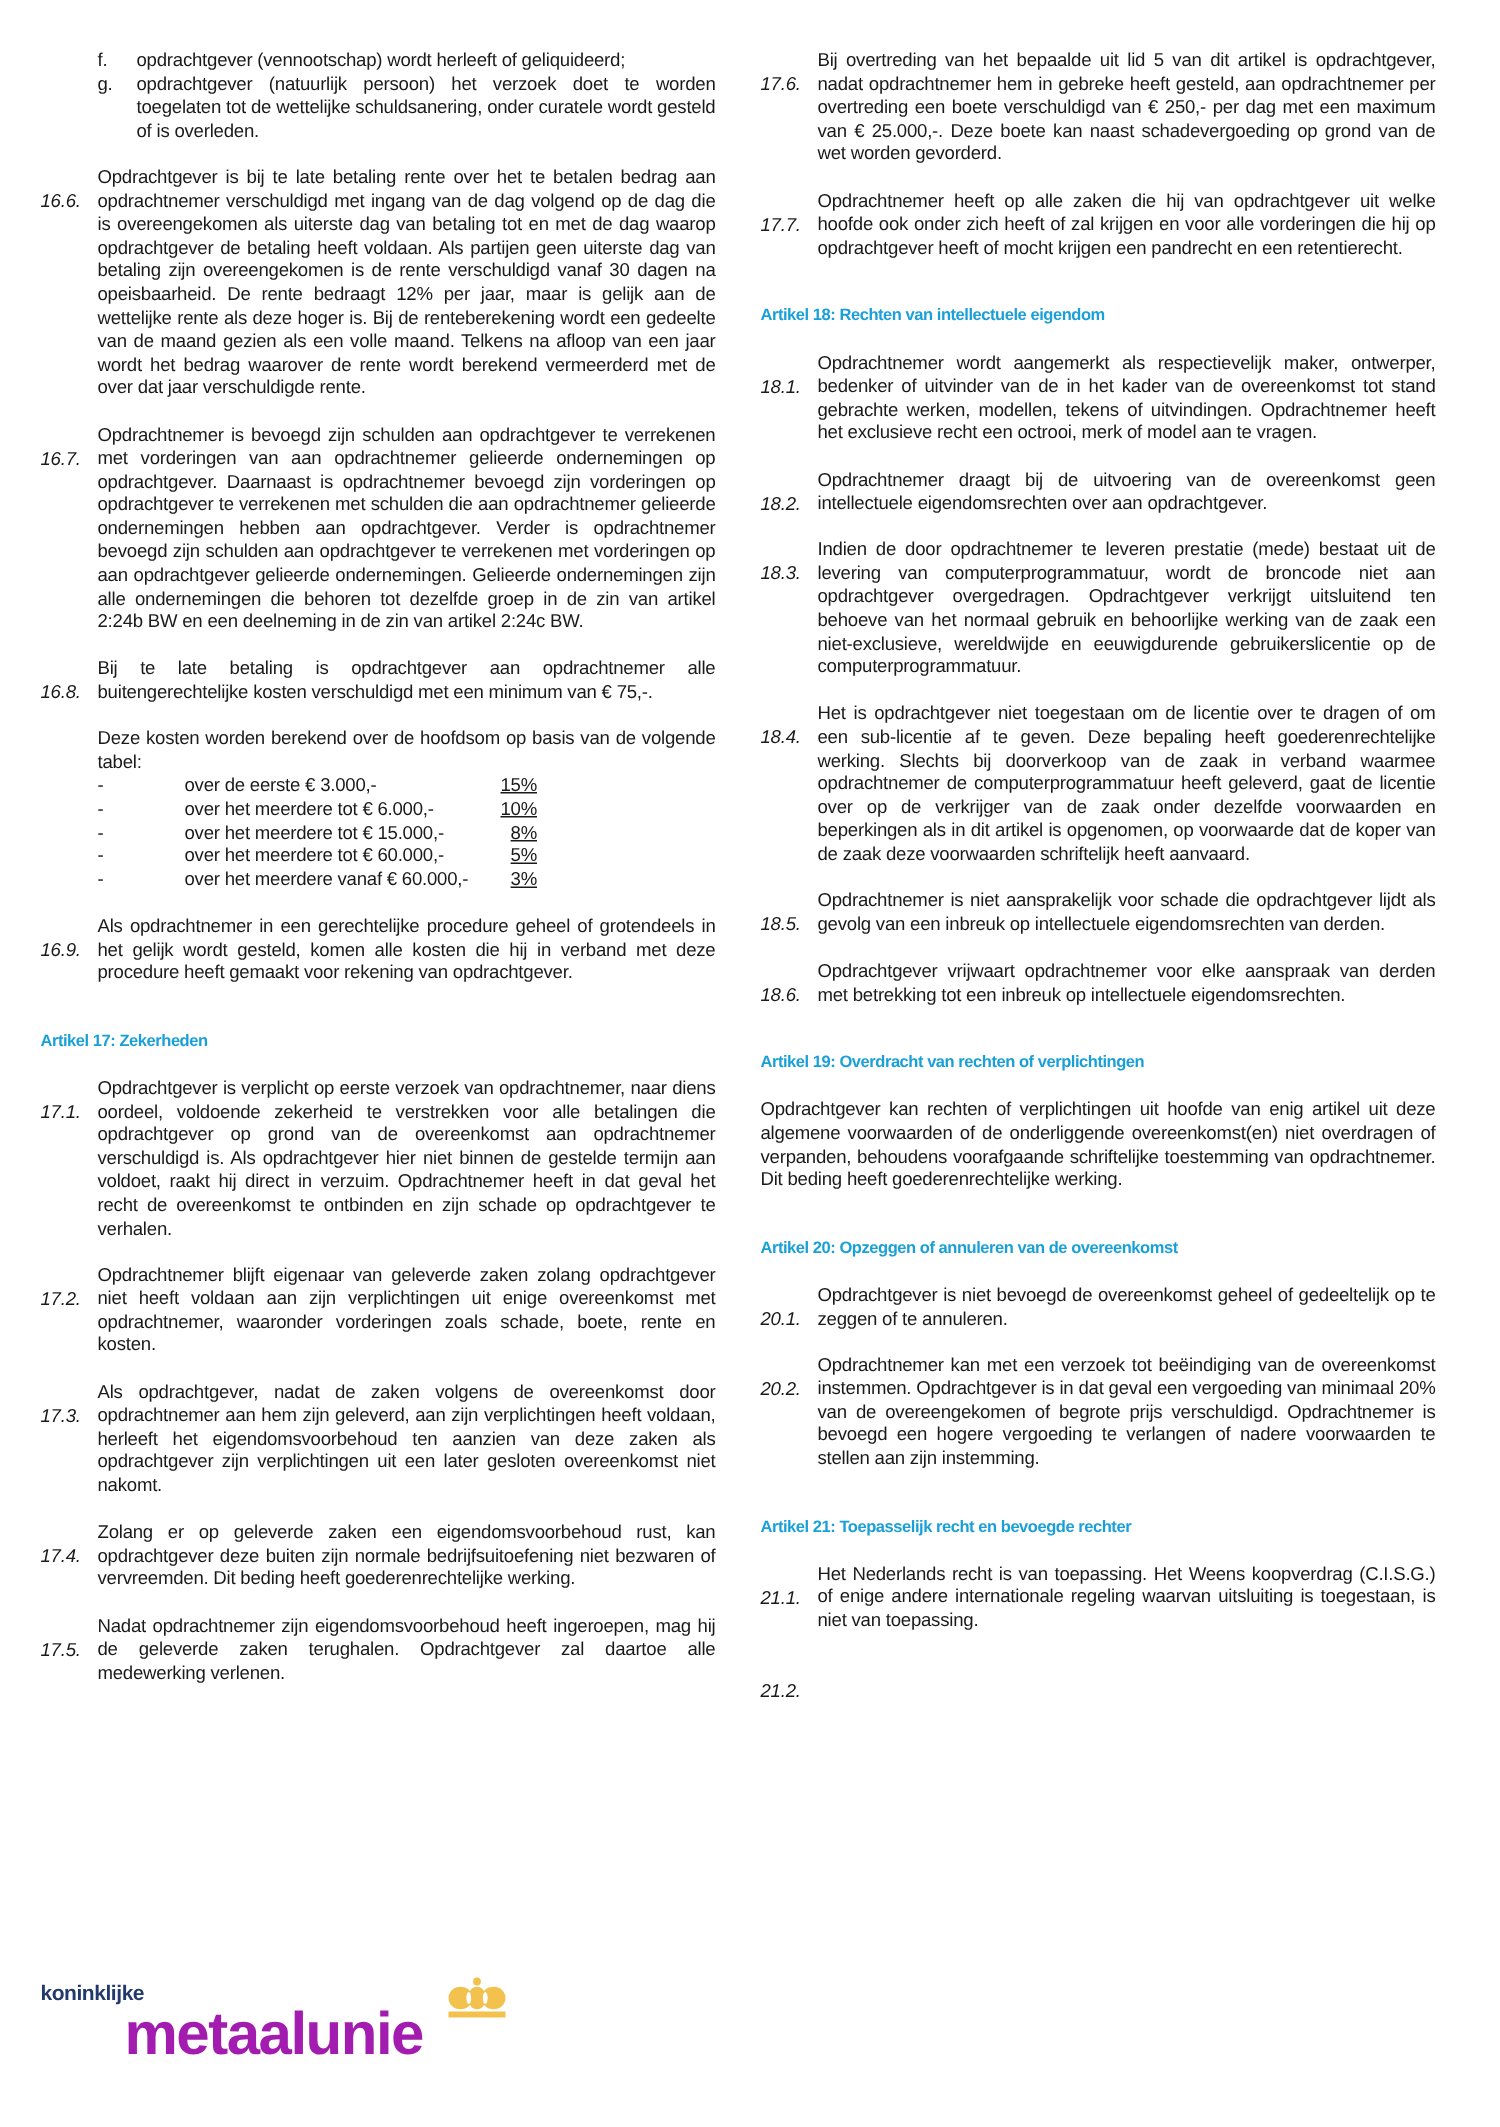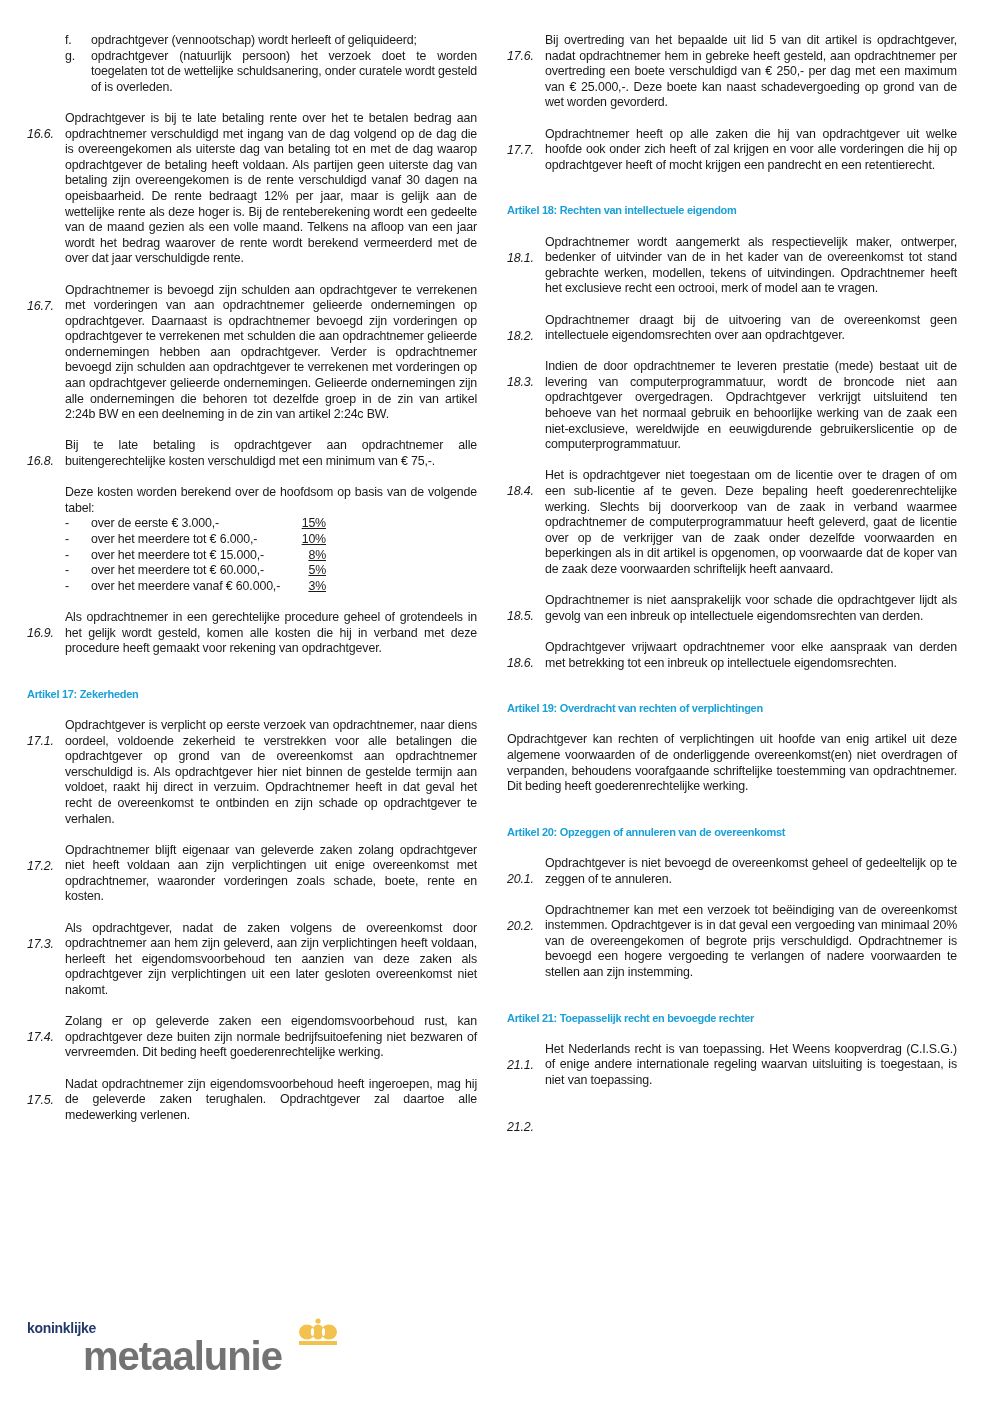--- a/index.html
+++ b/index.html
@@ -12,27 +12,27 @@
   .col-right { left: 507px; }
   .item { position: relative; padding-left: 38px; margin-bottom: 15.6px; text-align: justify; }
   .item .num { position: absolute; left: 0; top: 16px; font-style: italic; }
   .sub { position: relative; padding-left: 64px; text-align: justify; }
   .sub .num { position: absolute; left: 38px; top: 0; }
   .para { padding-left: 38px; text-align: justify; margin-bottom: 15.6px; }
   .para.mb0 { margin-bottom: 0; }
   .tbl { padding-left: 38px; margin-bottom: 15.6px; }
   .trow { display: flex; }
   .trow .dash { width: 26px; }
-  .trow .desc { width: 205px; }
+  .trow .desc { width: 205px; margin-left: 32px; }
   .trow .pct { width: 30px; text-align: right; text-decoration: underline; }
   .heading { color: #1aa0d8; font-weight: bold; font-size: 11px; letter-spacing: -0.3px; margin: 30px 0 15.6px 0; }
   .plain { text-align: justify; margin-bottom: 15.6px; }
   .logo { position: absolute; left: 27px; top: 1318px; width: 330px; height: 64px; }
   .logo .small { position: absolute; left: 0; top: 2px; font-weight: bold; font-size: 14px; color: #213a6b; letter-spacing: -0.3px; }
-  .logo .big { position: absolute; left: 56px; top: 14px; font-weight: bold; font-size: 40px; color: #737373; letter-spacing: -1px; line-height: 48px; }
+  .logo .big { position: absolute; left: 56px; top: 14px; font-weight: bold; font-size: 40px; color: #a21caf; letter-spacing: -1px; line-height: 48px; }
   .logo .crown { position: absolute; left: 271px; top: 0px; width: 40px; height: 30px; }
 </style>
 </head>
 <body>
 
 <div class="col col-left">
   <div class="sub">
     <span class="num">f.</span>
     <span>opdrachtgever (vennootschap) wordt herleeft of geliquideerd;</span>
   </div>

